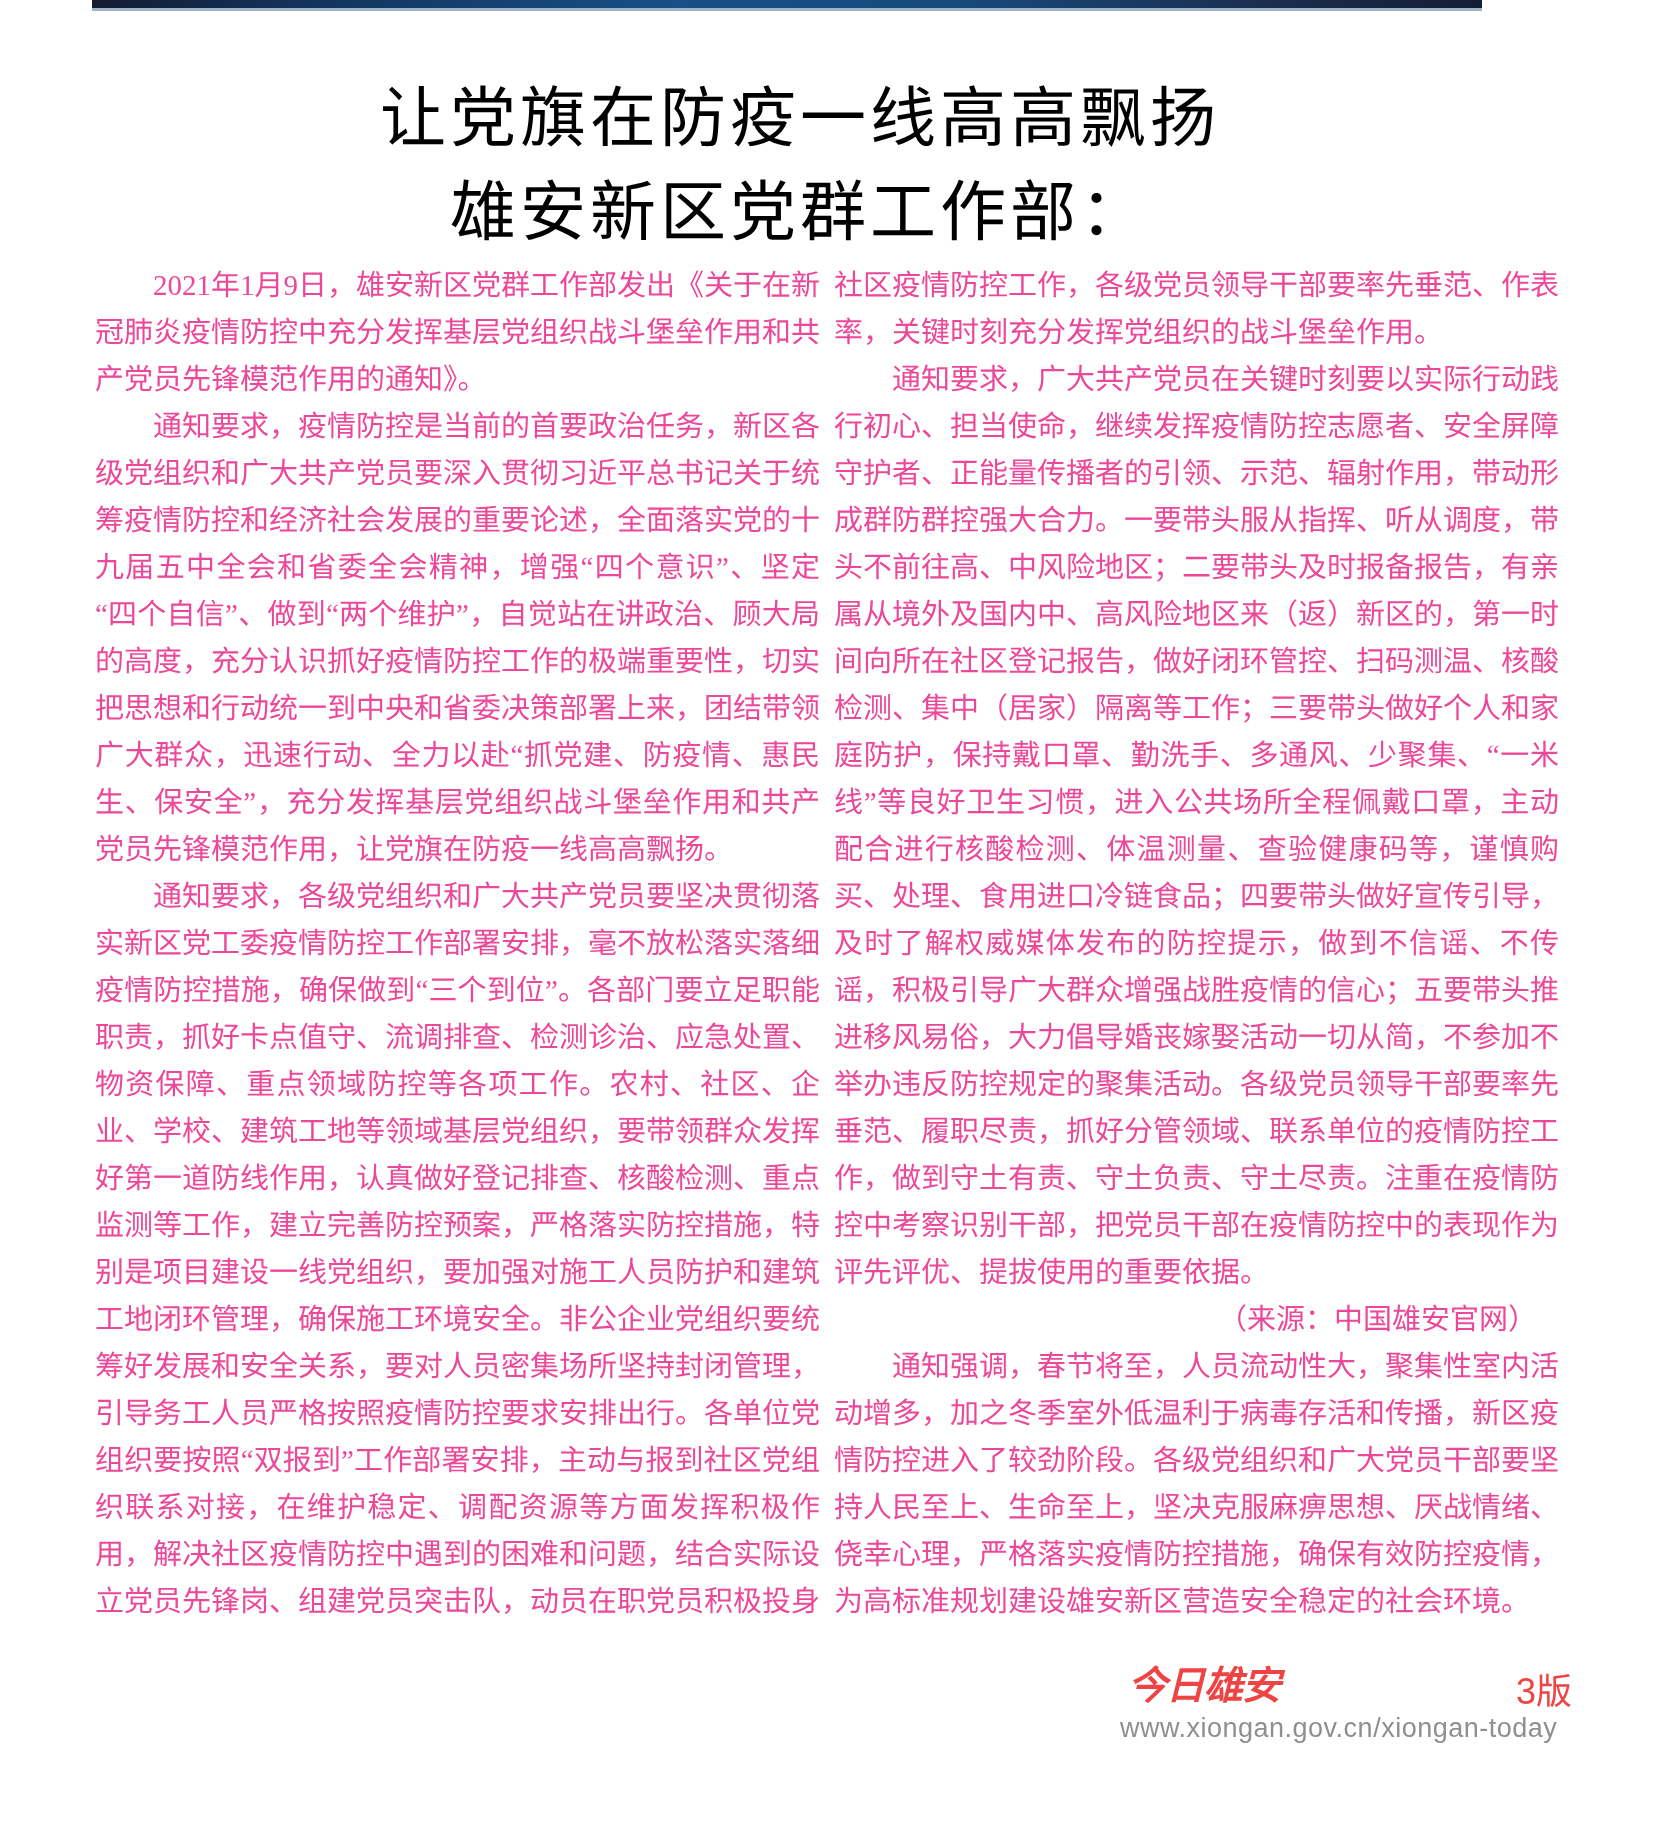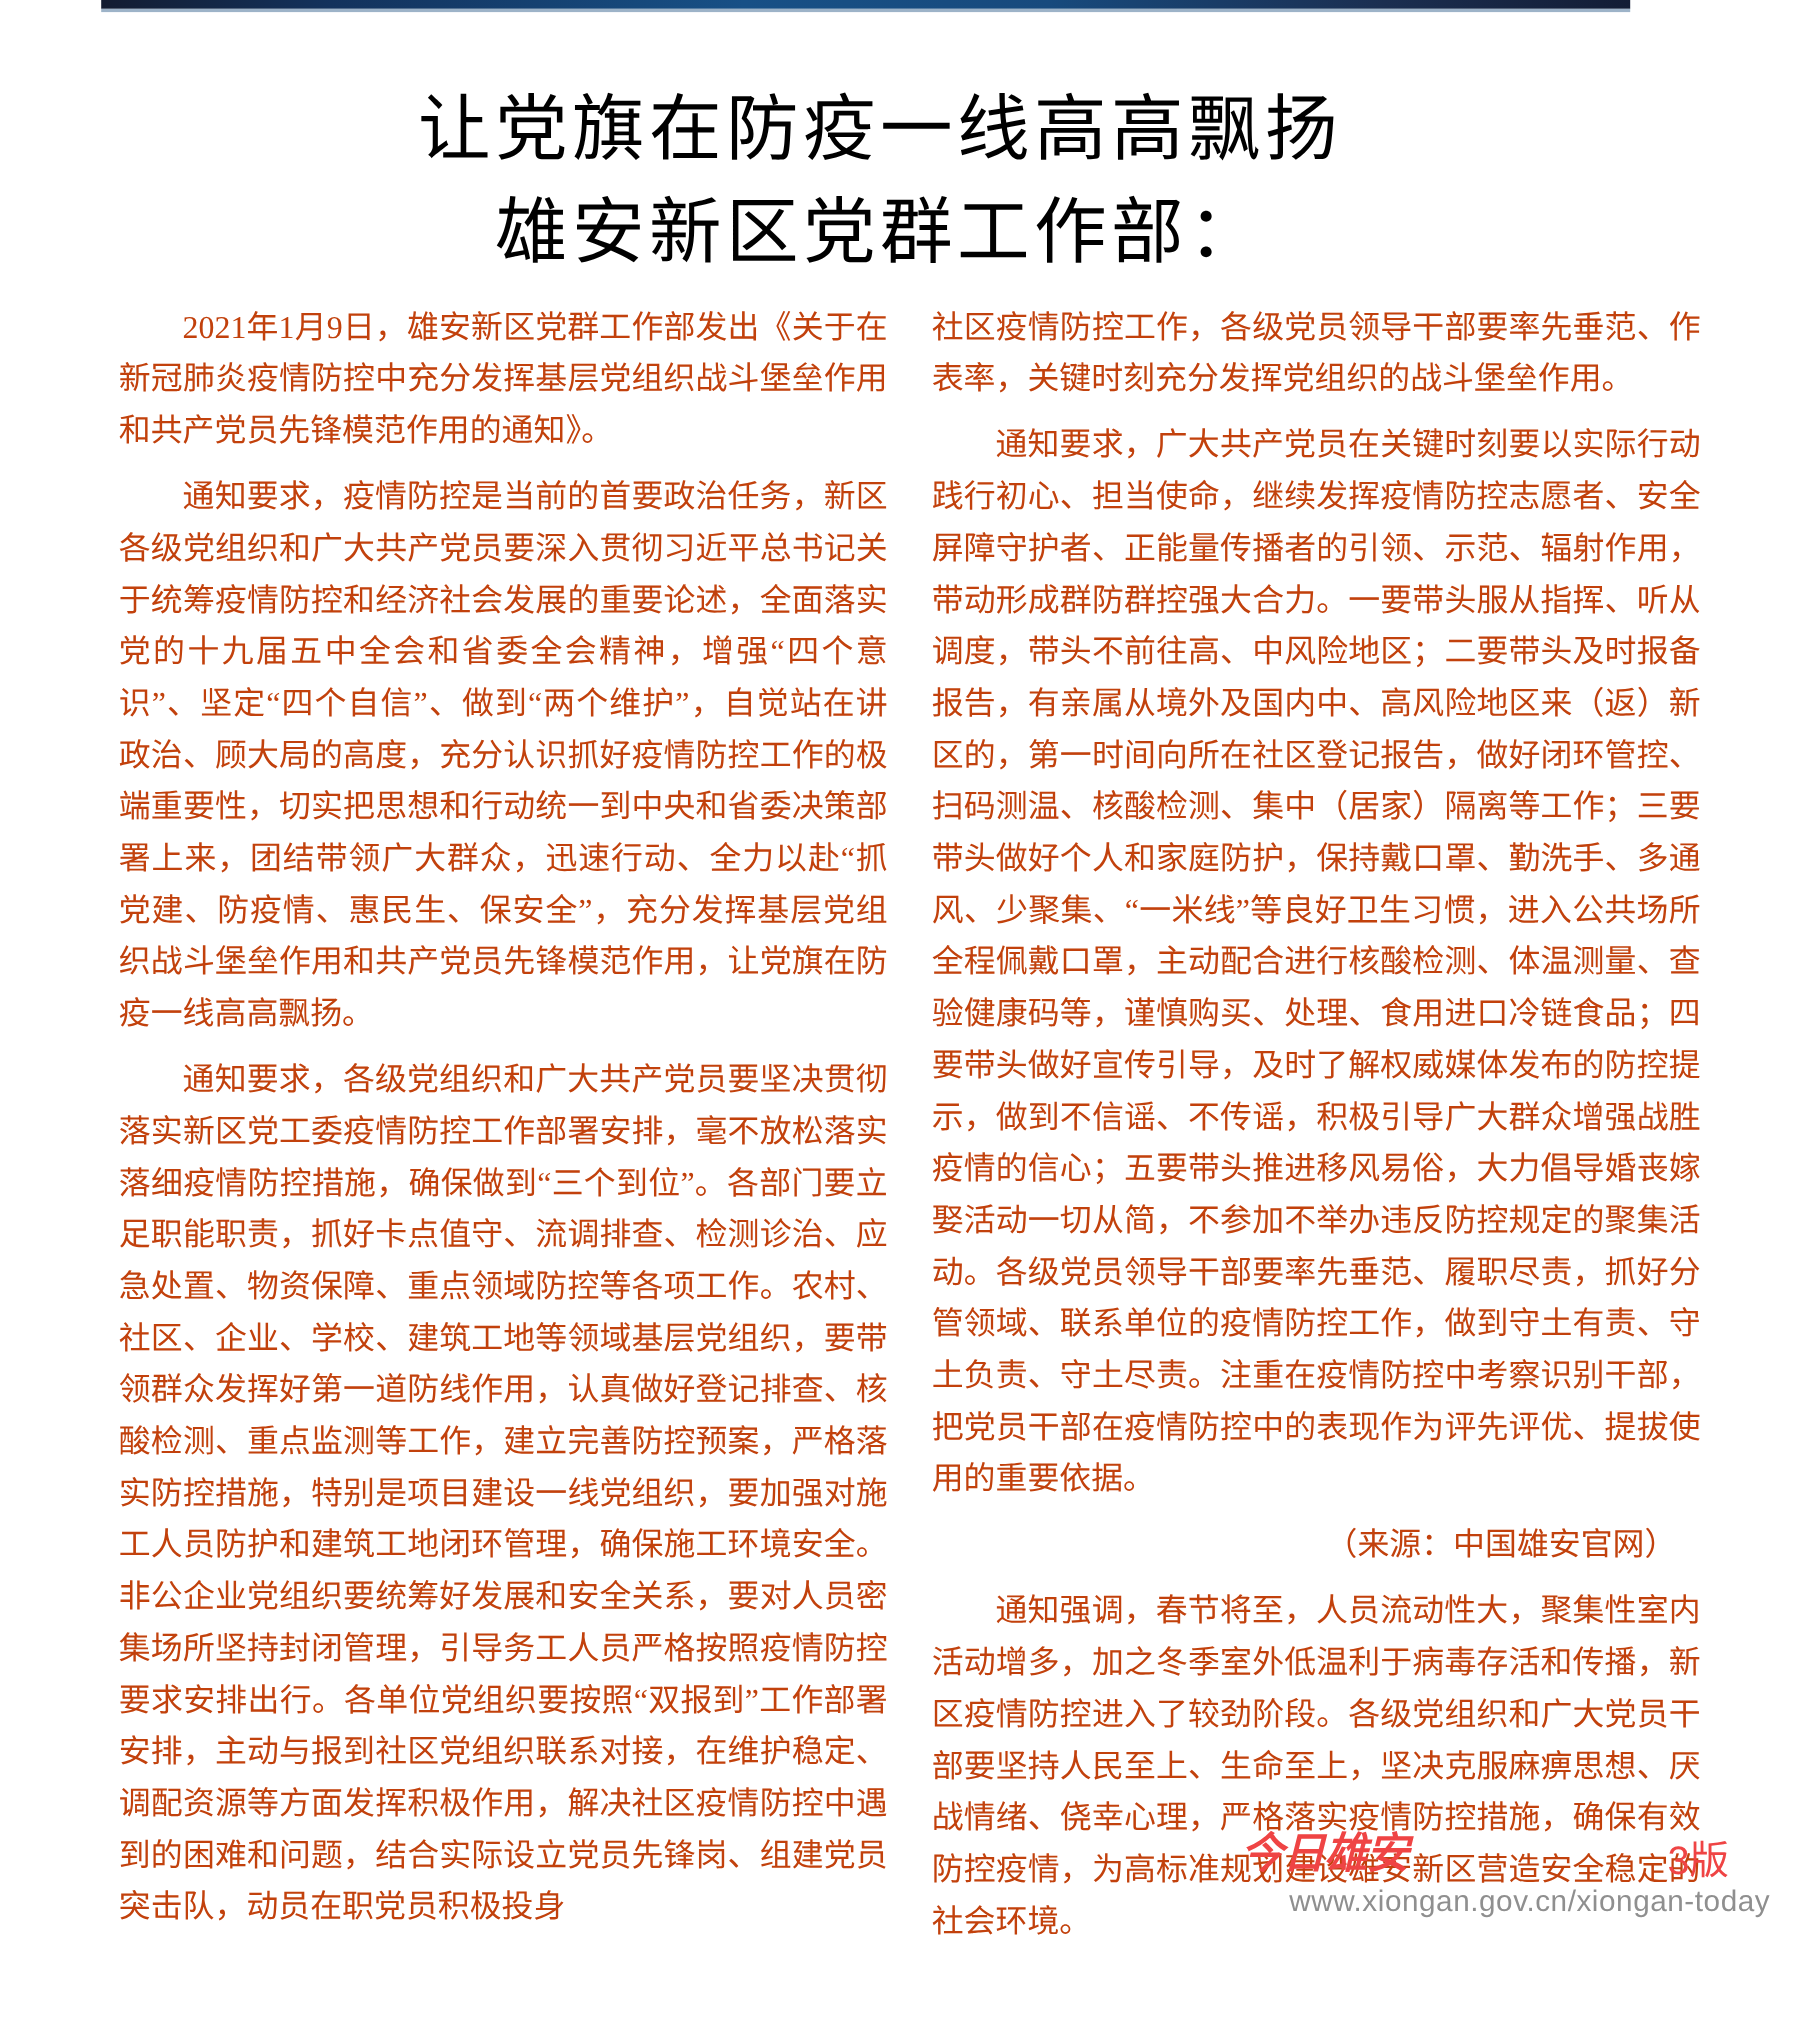--- a/index.html
+++ b/index.html
@@ -41,26 +41,26 @@
     left:95px; top:262px;
     width:1464px;
     display:flex;
     gap:14px;
   }
   .col{
     width:725px;
     flex:0 0 725px;
   }
   .para{
-    margin:13px;
+    margin:0;
     font-size:29px;
     line-height:47px;
     text-align:justify;
     text-justify:inter-ideograph;
-    color:#c2410c;
+    color:#ec4899;
     word-break:break-all;
   }
   .para.indent{text-indent:2em;}
   .para.right{text-align:right;text-indent:0;padding-right:22px;}
   
   .masthead-logo{
     position:absolute;
     left:1128px; top:1662px;
     font-size:39px;
     line-height:48px;
@@ -72,21 +72,21 @@
   .page-number{
     position:absolute;
     left:1516px; top:1672px;
     font-size:36px;
     line-height:40px;
     color:#ef4444;
     font-family:"Liberation Sans","DejaVu Sans",sans-serif;
   }
   .site-url{
     position:absolute;
-    left:1172px; top:1712px;
+    left:1120px; top:1712px;
     font-size:27px;
     line-height:32px;
     letter-spacing:0.5px;
     color:#8f8f8f;
     font-family:"Liberation Sans","DejaVu Sans",sans-serif;
   }
 </style>
 </head>
 <body>
 

